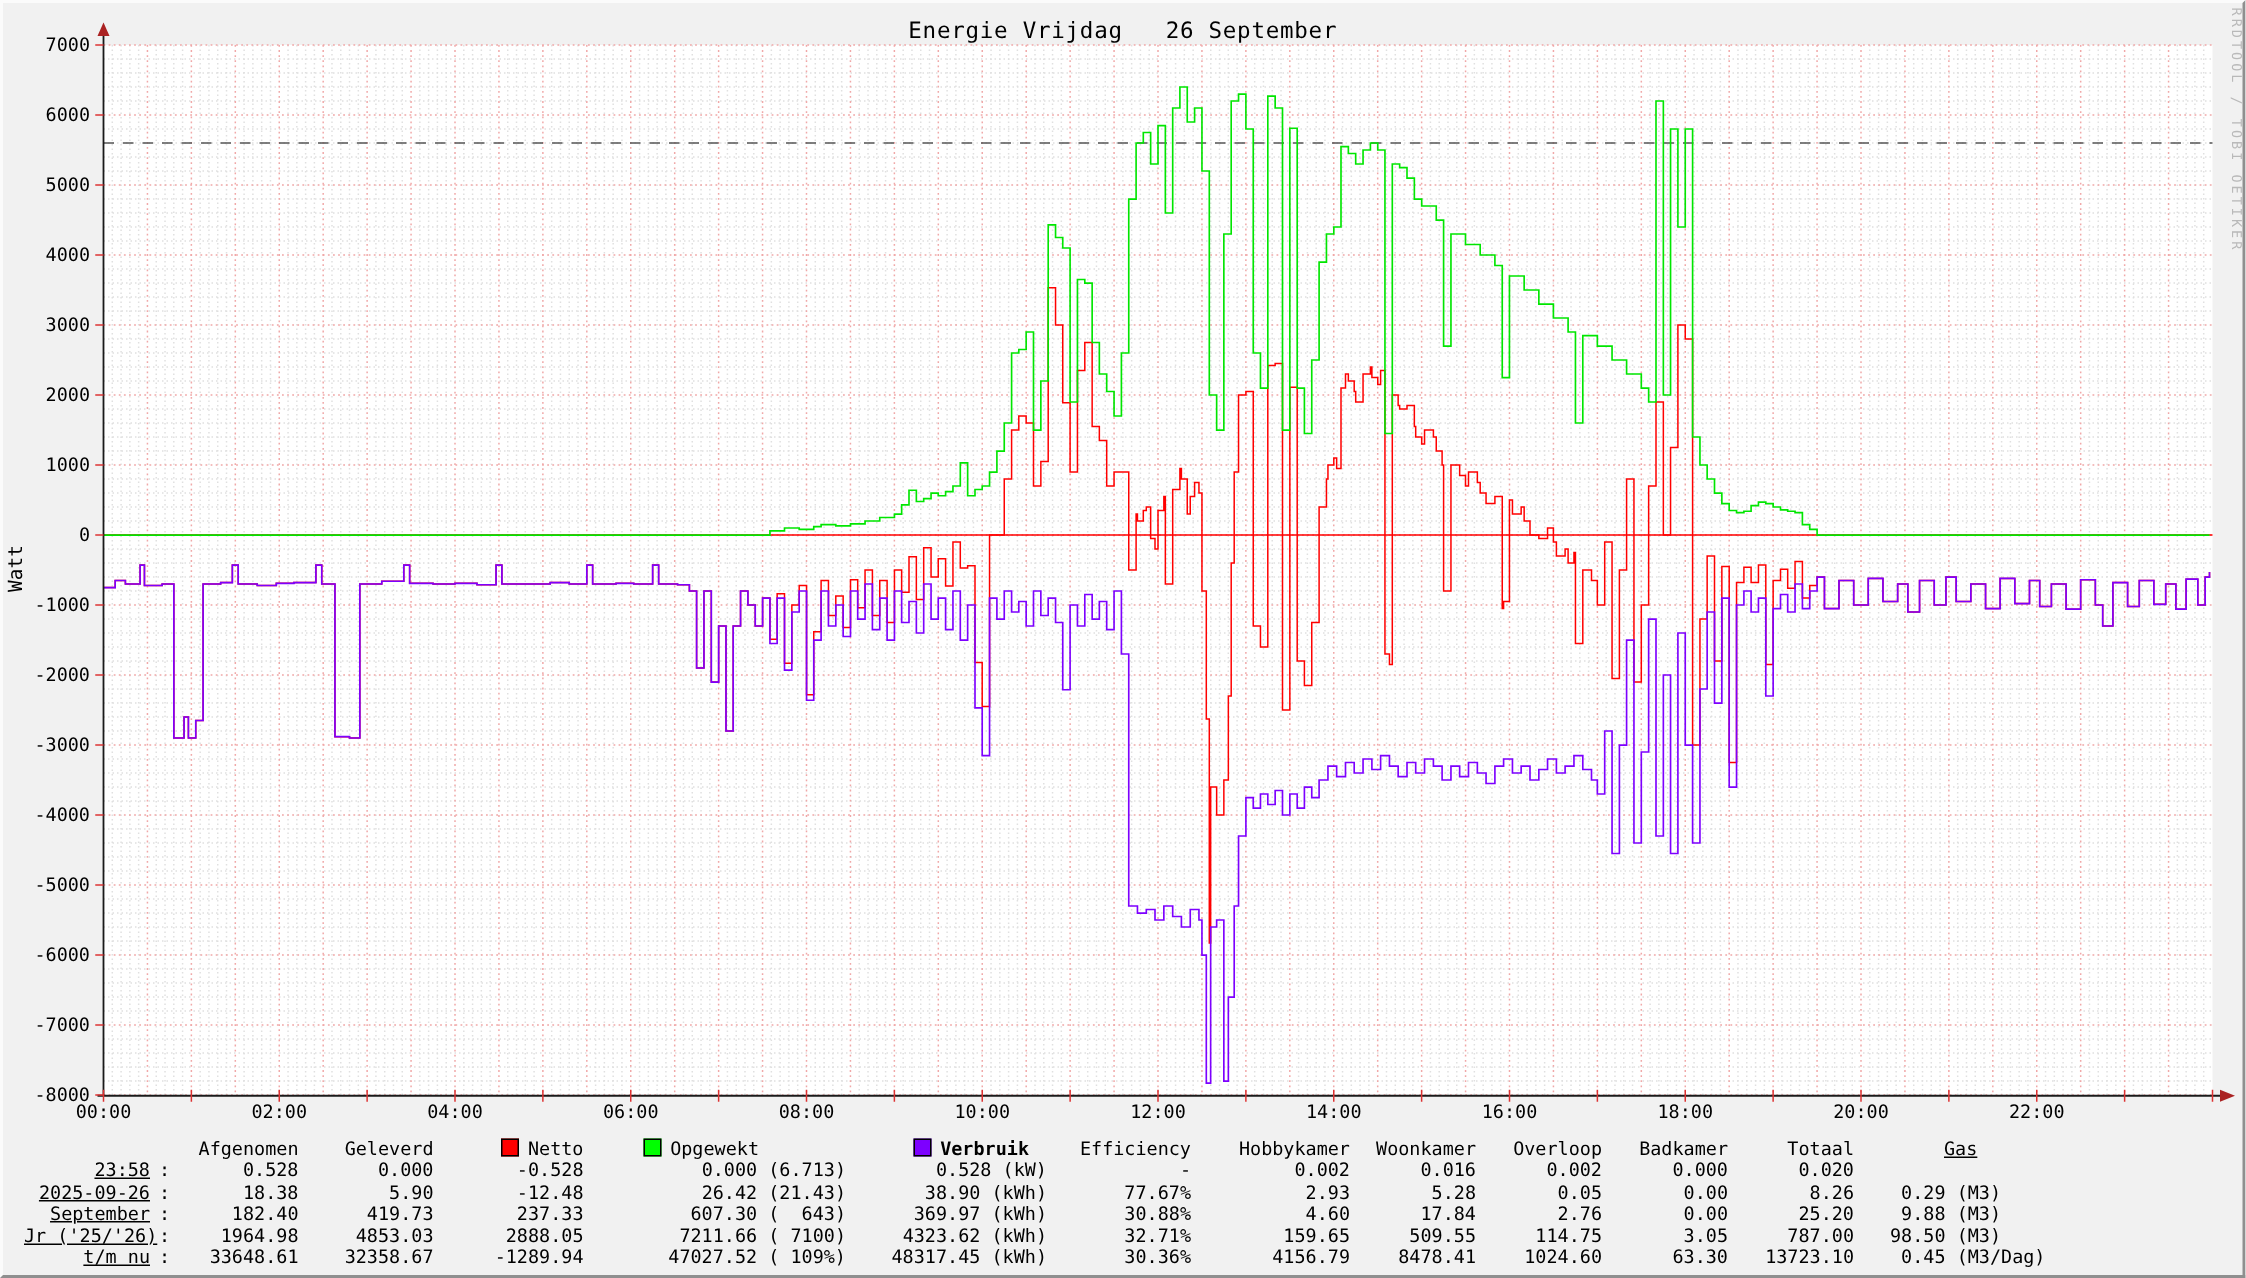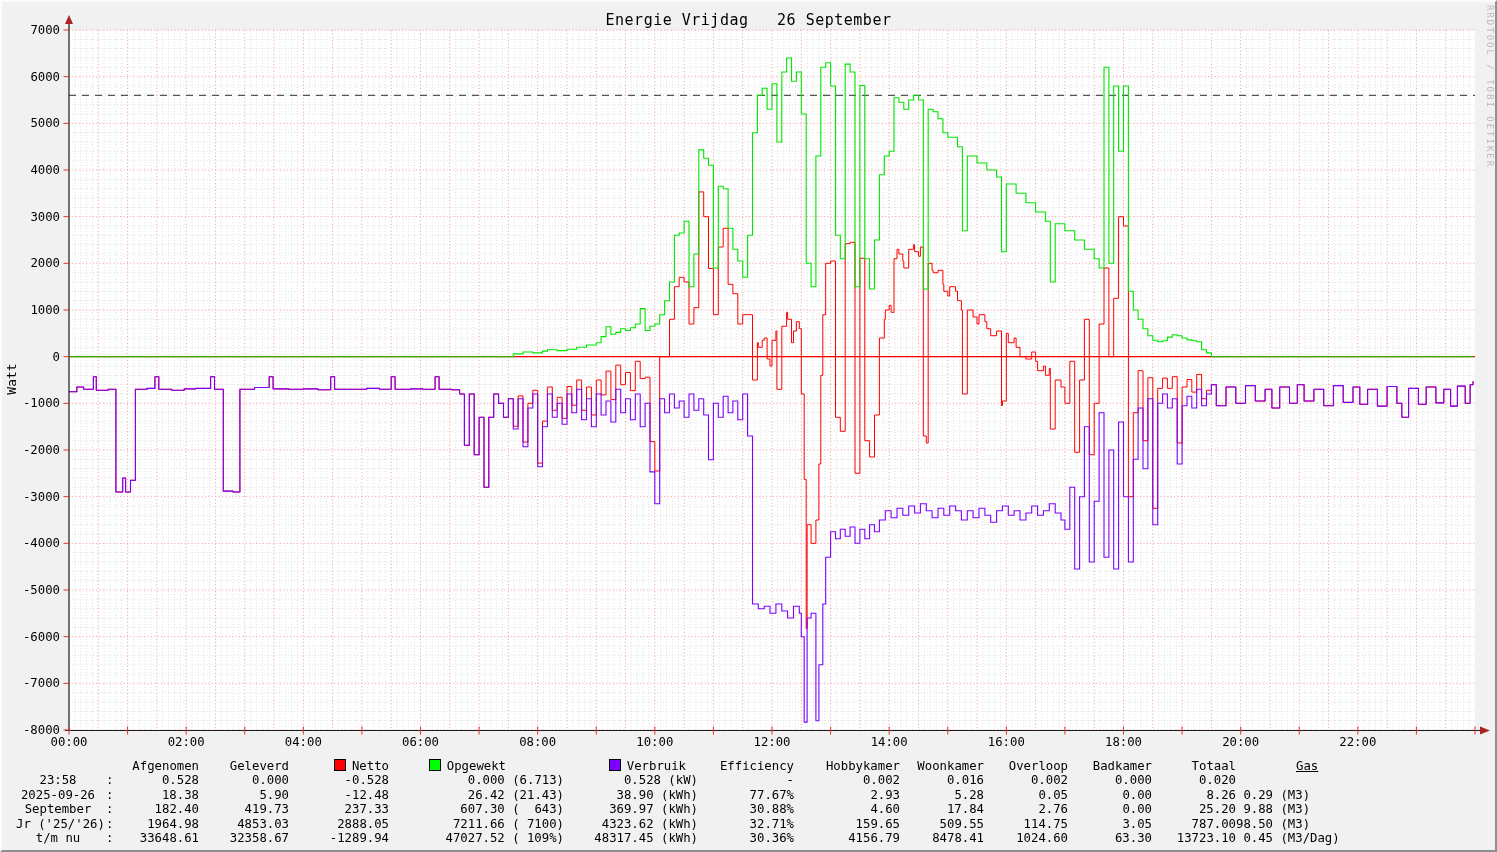--- a/index.html
+++ b/index.html
@@ -13,25 +13,25 @@
     font-size:15px;letter-spacing:.5px;white-space:pre;}
   .watermark{position:absolute;top:3px;right:0px;writing-mode:vertical-rl;
     font-size:9px;color:#b9b9b9;letter-spacing:2px;white-space:pre;}
   .ylabel{position:absolute;left:9px;top:377px;transform:translate(-50%,-50%) rotate(-90deg);
     font-size:13px;white-space:pre;}
   svg.chart{position:absolute;top:0;left:0;}
   #legend{position:absolute;top:757px;left:0;width:1497px;font-size:12.3px;line-height:14.45px;}
   .lrow{display:grid;grid-template-columns:84px 20px 79px 90px 100px 175px 134px 96px 106px 84px 84px 84px 84px 225px;
     padding-left:14px;white-space:pre;}
   .lrow .c{text-align:right;}
-  .lrow .c0{text-align:center;}
+  .lrow .c0{text-align:right;text-decoration:underline;}
   .lrow .c1{text-align:left;padding-left:6px;}
-  .lrow .c13{text-align:left;}
+  .lrow .c13{text-align:left;padding-left:24px;}
   .lrow.header .c5{padding-right:58px;text-align:right;}
-  .lrow.header .c6{padding-right:12px;}
+  .lrow.header .c6{padding-right:12px;font-weight:bold;}
   .lrow.header .c13{padding-left:60px;text-decoration:underline;}
   .sw{display:inline-block;width:10px;height:10px;border:1px solid #000;
     margin-right:6px;vertical-align:-1px;}
 </style>
 </head>
 <body>
 
 <div class="graph">
   <div class="title">Energie Vrijdag   26 September</div>
   <div class="watermark">RRDTOOL / TOBI OETIKER</div>

